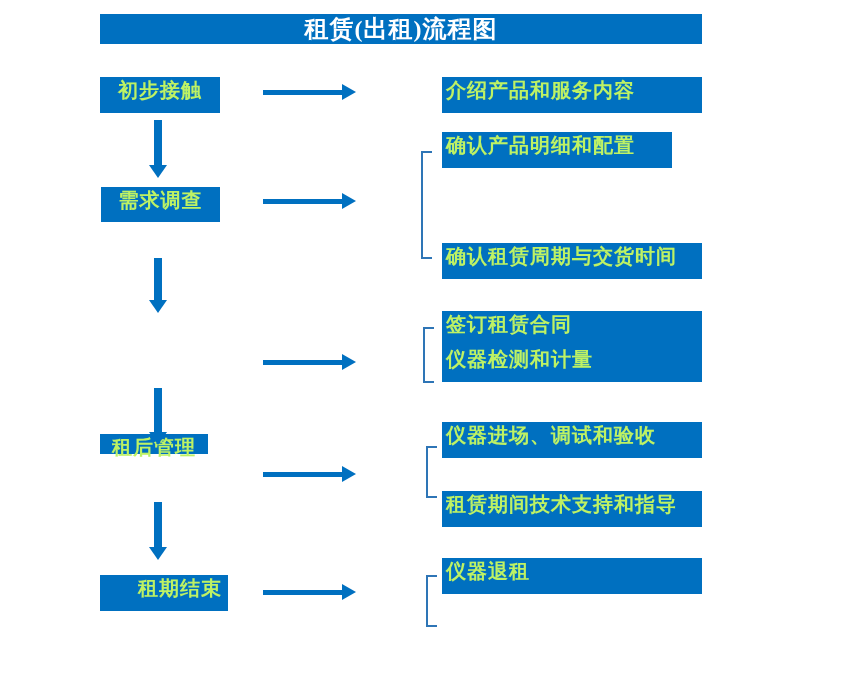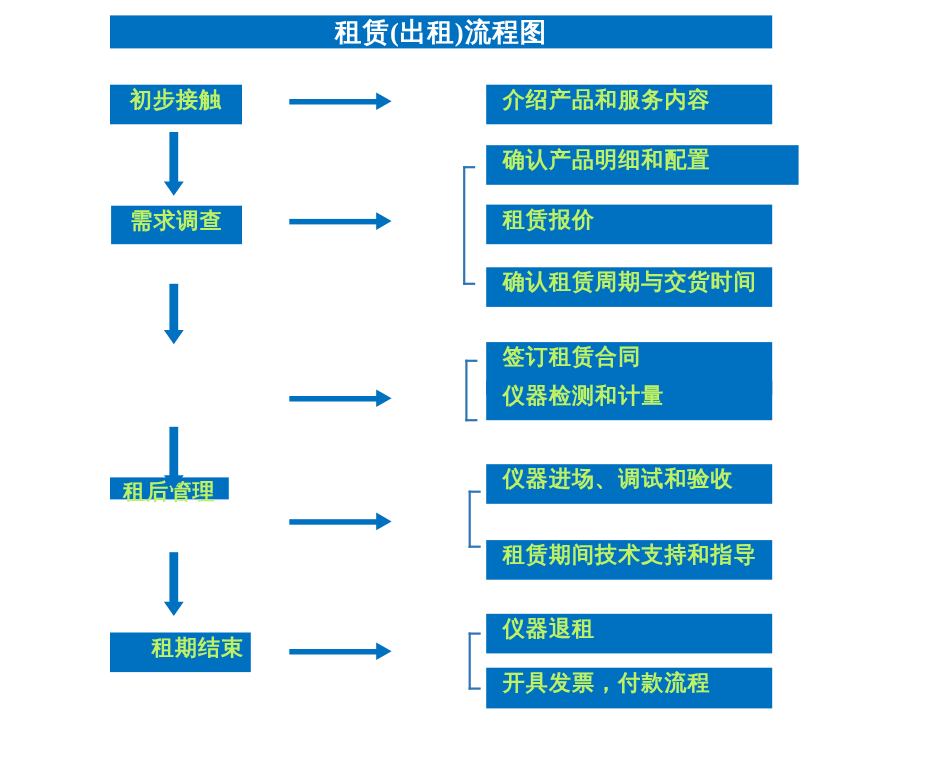--- a/index.html
+++ b/index.html
@@ -24,21 +24,21 @@
     white-space:nowrap;
   }
   .box{
     position:absolute;
     background:var(--blue);
     color:#bef264;font-size:20px;font-weight:bold;letter-spacing:1px;
     display:flex;align-items:flex-start;
     white-space:nowrap;
   }
   .box.step{justify-content:center;text-align:center;}
-  .box.output{justify-content:flex-start;padding-left:15px;box-sizing:border-box;}
+  .box.output{justify-content:flex-start;padding-left:4px;box-sizing:border-box;}
   
   .harrow{position:absolute;width:93px;height:16px;}
   .harrow .stem{position:absolute;left:0;top:6px;width:80px;height:5px;background:var(--blue);}
   .harrow .head{position:absolute;right:0;top:0;width:0;height:0;
     border-left:14px solid var(--blue);
     border-top:8px solid transparent;border-bottom:8px solid transparent;}
   
   .varrow{position:absolute;width:18px;}
   .varrow .stem{position:absolute;left:5px;top:0;bottom:12px;width:8px;background:var(--blue);}
   .varrow .head{position:absolute;left:0;bottom:0;width:0;height:0;
@@ -115,25 +115,22 @@
 
   <div class="bracket" style="left:421px;top:151px;height:108px;"></div>
   <div class="bracket" style="left:423px;top:327px;height:56px;"></div>
   <div class="bracket" style="left:426px;top:446px;height:52px;"></div>
   <div class="bracket" style="left:426px;top:575px;height:52px;"></div>
 
   <div class="box output" style="left:442px;top:77px;width:260px;height:36px;">
     <span>介绍产品和服务内容</span>
   </div>
 
-  <div class="box output" style="left:442px;top:132px;width:284px;height:36px;">
+  <div class="box output" style="left:442px;top:132px;width:230px;height:36px;">
     <span>确认产品明细和配置</span>
-  </div>
-  <div class="box output" style="left:442px;top:186px;width:260px;height:36px;">
-    <span>租赁报价</span>
   </div>
   <div class="box output" style="left:442px;top:243px;width:260px;height:36px;">
     <span>确认租赁周期与交货时间</span>
   </div>
 
   <div class="box output" style="left:442px;top:311px;width:260px;height:48px;">
     <span>签订租赁合同</span>
   </div>
   <div class="box output" style="left:442px;top:346px;width:260px;height:36px;">
     <span>仪器检测和计量</span>
@@ -142,17 +139,14 @@
   <div class="box output" style="left:442px;top:422px;width:260px;height:36px;">
     <span>仪器进场、调试和验收</span>
   </div>
   <div class="box output" style="left:442px;top:491px;width:260px;height:36px;">
     <span>租赁期间技术支持和指导</span>
   </div>
 
   <div class="box output" style="left:442px;top:558px;width:260px;height:36px;">
     <span>仪器退租</span>
   </div>
-  <div class="box output" style="left:442px;top:607px;width:260px;height:37px;">
-    <span>开具发票，付款流程</span>
-  </div>
 
 </div>
 
 </body></html>

